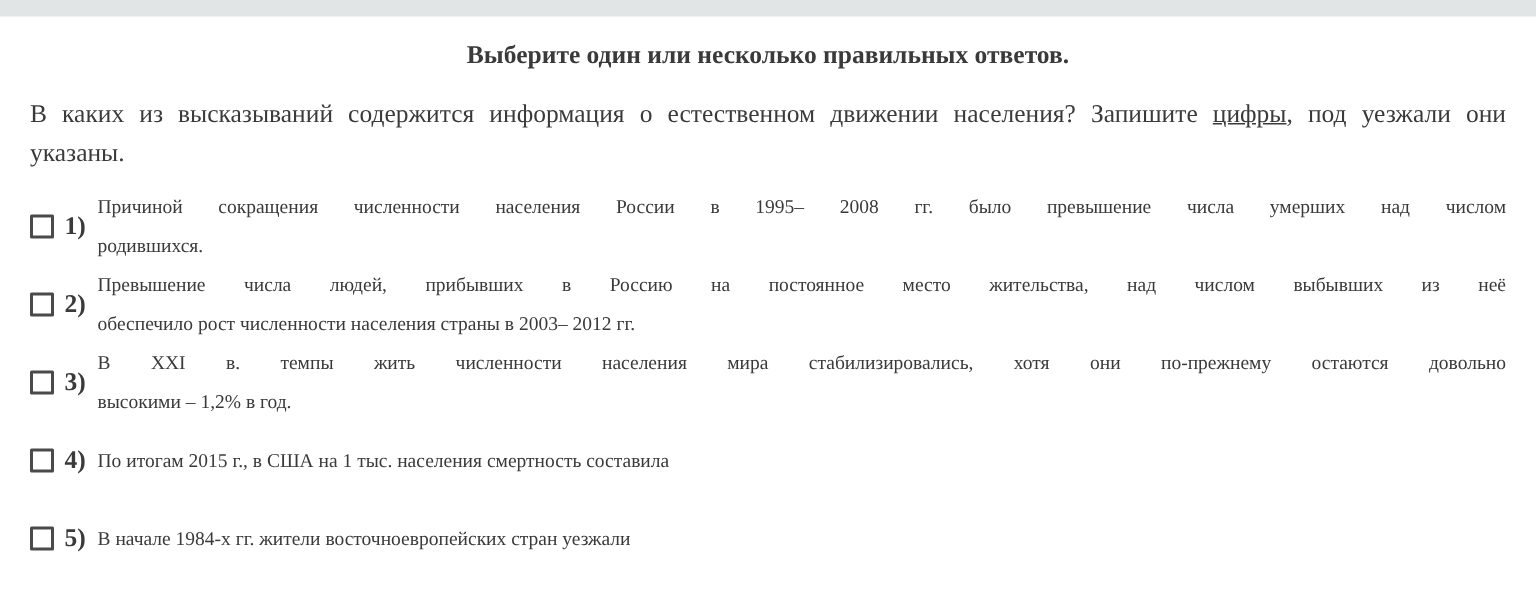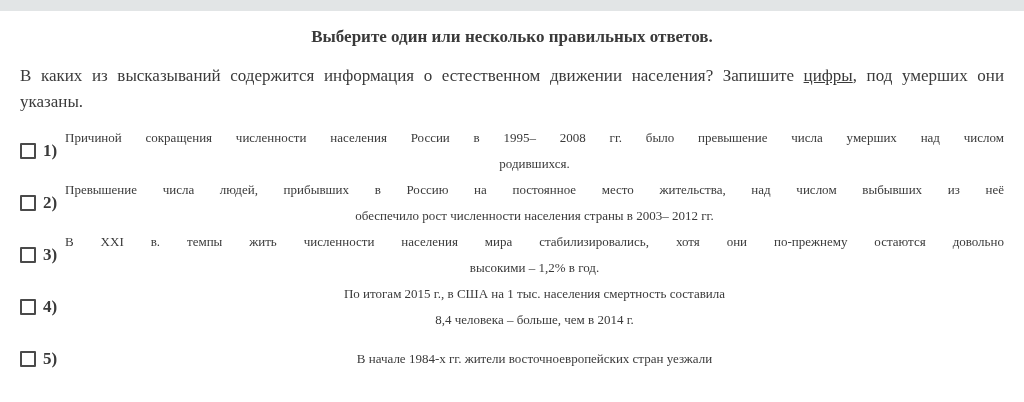--- a/index.html
+++ b/index.html
@@ -65,33 +65,33 @@
     font-size: 17px;
     font-weight: 700;
     margin-left: 7px;
     white-space: nowrap;
   }
   .option-text {
     flex: 1;
     font-size: 13px;
     line-height: 26px;
   }
-  .option-text .line { display: block; text-align: center; }
+  .option-text .line { display: block; }
 </style>
 </head>
 <body>
 
 <div class="topbar"></div>
 
 <div class="content">
 
   <div class="title">Выберите один или несколько правильных ответов.</div>
 
   <div class="question">
-    <div class="jl"><span>В каких из высказываний содержится информация о естественном движении населения? Запишите </span><span class="q-emphasis">цифры</span><span>, под умерших они</span></div>
+    <div class="jl"><span>В каких из высказываний содержится информация о естественном движении населения? Запишите </span><span class="q-emphasis">цифры</span><span>, под уезжали они</span></div>
     <div>указаны.</div>
   </div>
 
   <div class="options" id="options-list">
   <div class="option-row">
     <div class="option-marker">
       <span class="checkbox" role="checkbox" aria-checked="false"></span>
       <span class="option-number">1)</span>
     </div>
     <div class="option-text">
@@ -122,21 +122,20 @@
         </div>
   </div>
 
   <div class="option-row">
     <div class="option-marker">
       <span class="checkbox" role="checkbox" aria-checked="false"></span>
       <span class="option-number">4)</span>
     </div>
     <div class="option-text">
           <div class="line">По итогам 2015 г., в США на 1 тыс. населения смертность составила</div>
-          <div class="line">8,4 человека –  больше, чем в 2014 г.</div>
         </div>
   </div>
 
   <div class="option-row">
     <div class="option-marker">
       <span class="checkbox" role="checkbox" aria-checked="false"></span>
       <span class="option-number">5)</span>
     </div>
     <div class="option-text">
           <div class="line">В начале 1984-х гг. жители восточноевропейских стран уезжали</div>

